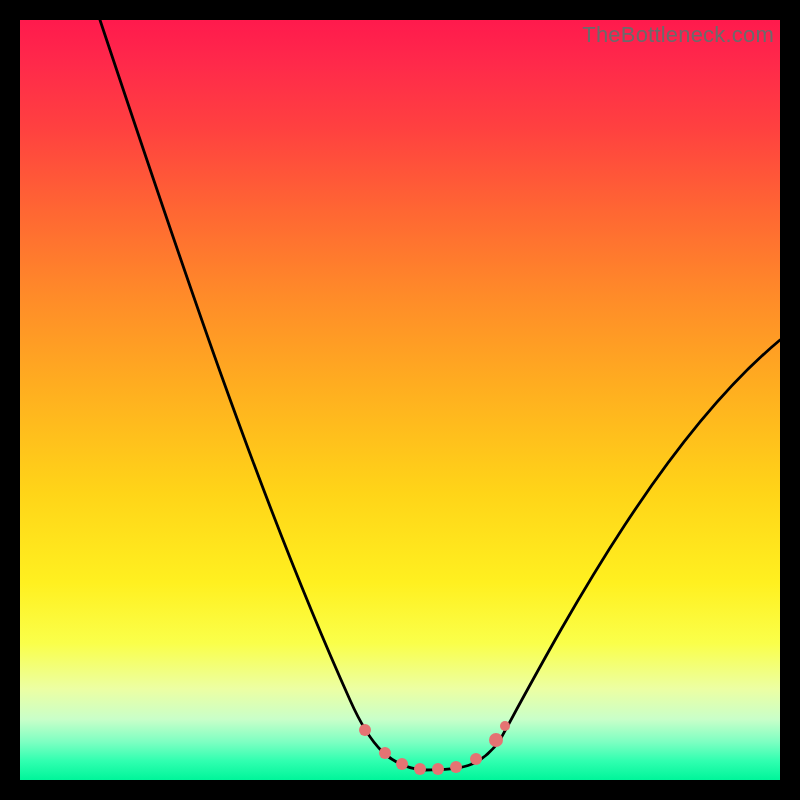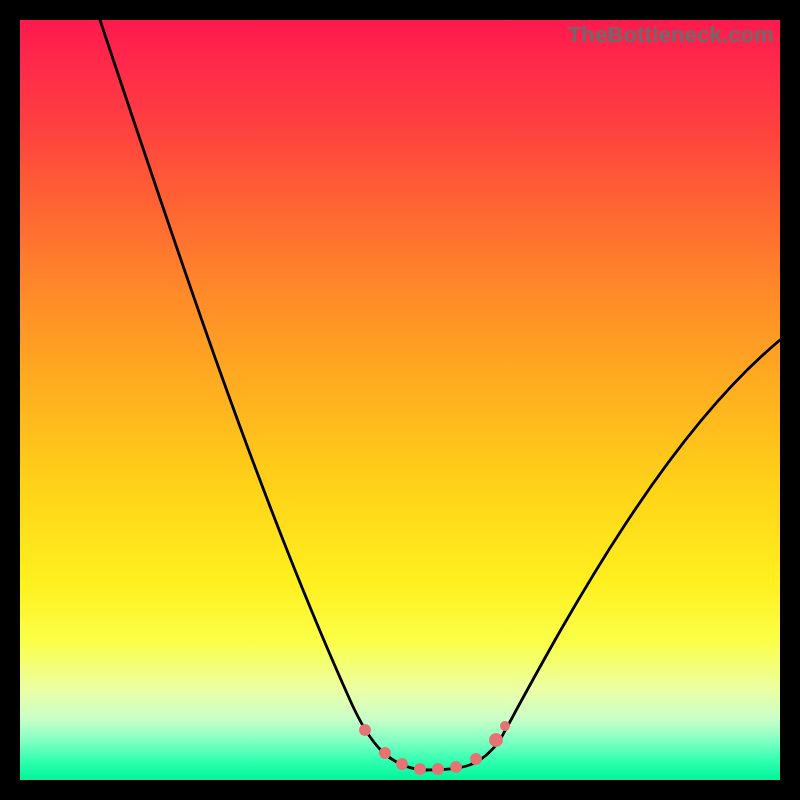--- a/index.html
+++ b/index.html
@@ -39,21 +39,21 @@
       #30ffb0 97.5%,
       #00f59a 100%
     );
   }
   .watermark {
     position: absolute;
     top: 2px;
     right: 6px;
     font-family: Arial, Helvetica, sans-serif;
     font-size: 22px;
-    font-weight: 700;
+    font-weight: 400;
     color: #6b6b6b;
     letter-spacing: 0.2px;
   }
   svg.curves {
     position: absolute;
     left: 0; top: 0;
     width: 100%;
     height: 100%;
   }
 </style>

